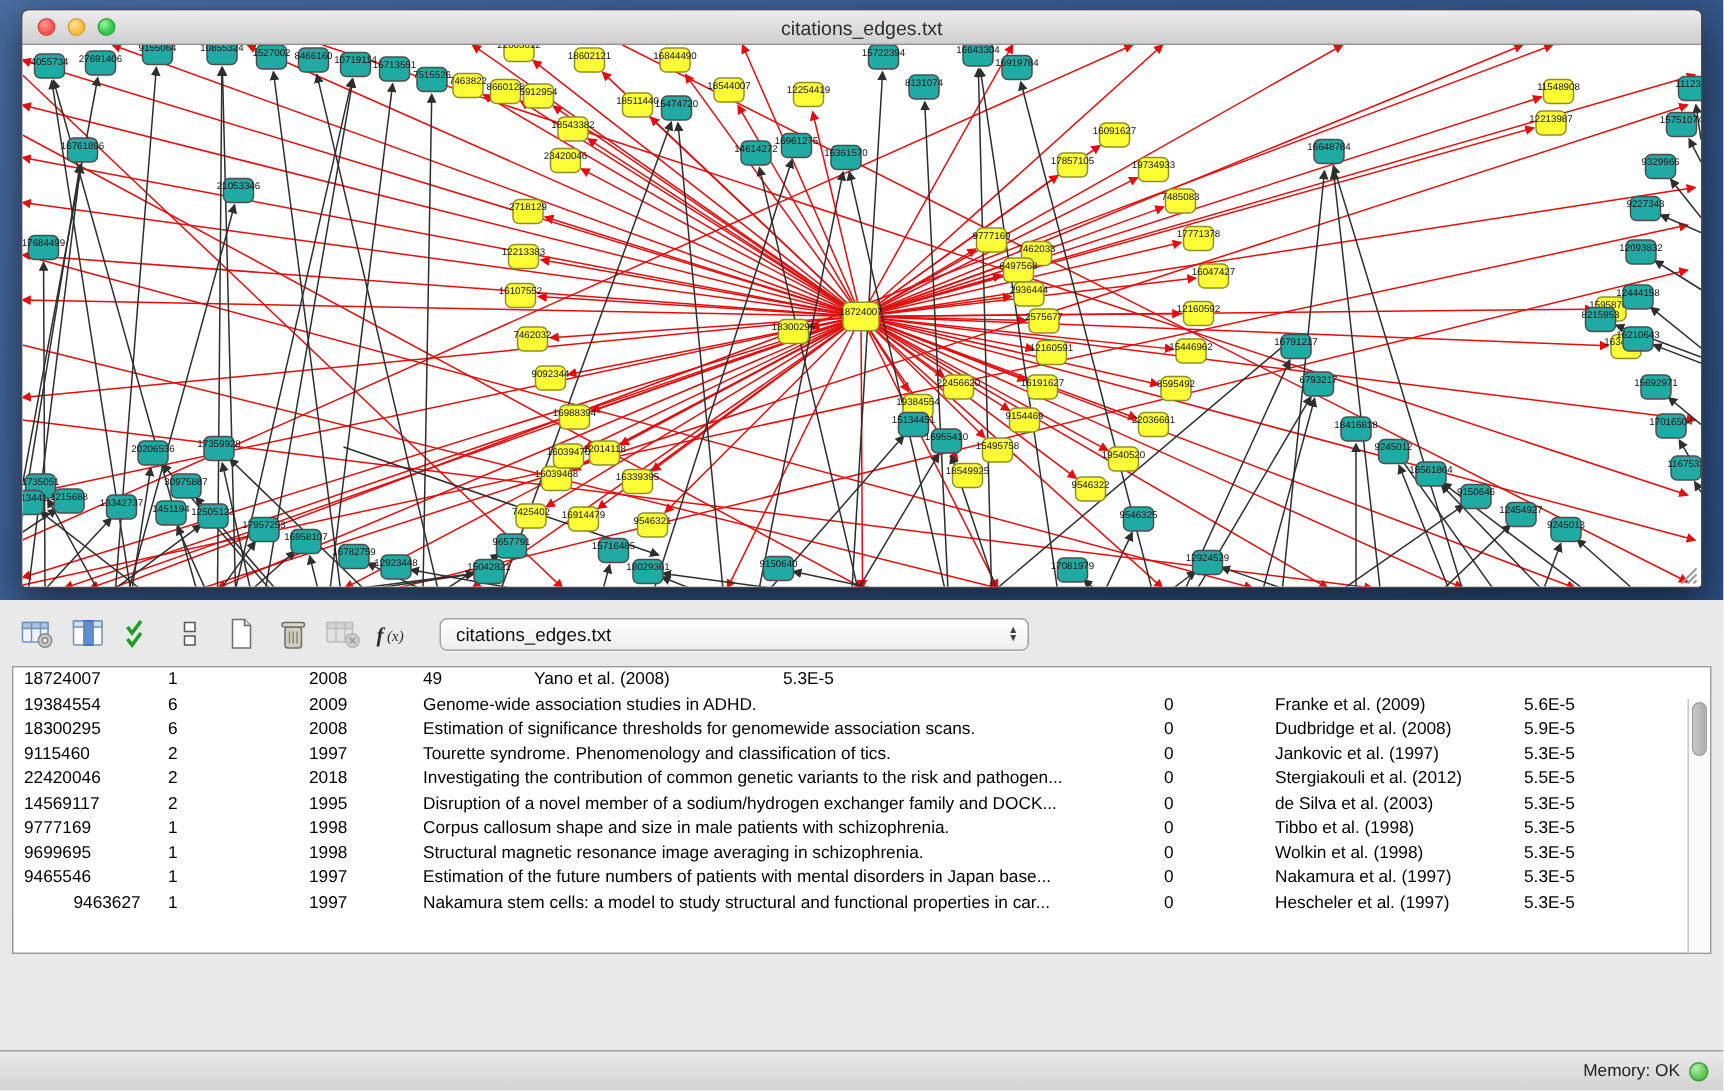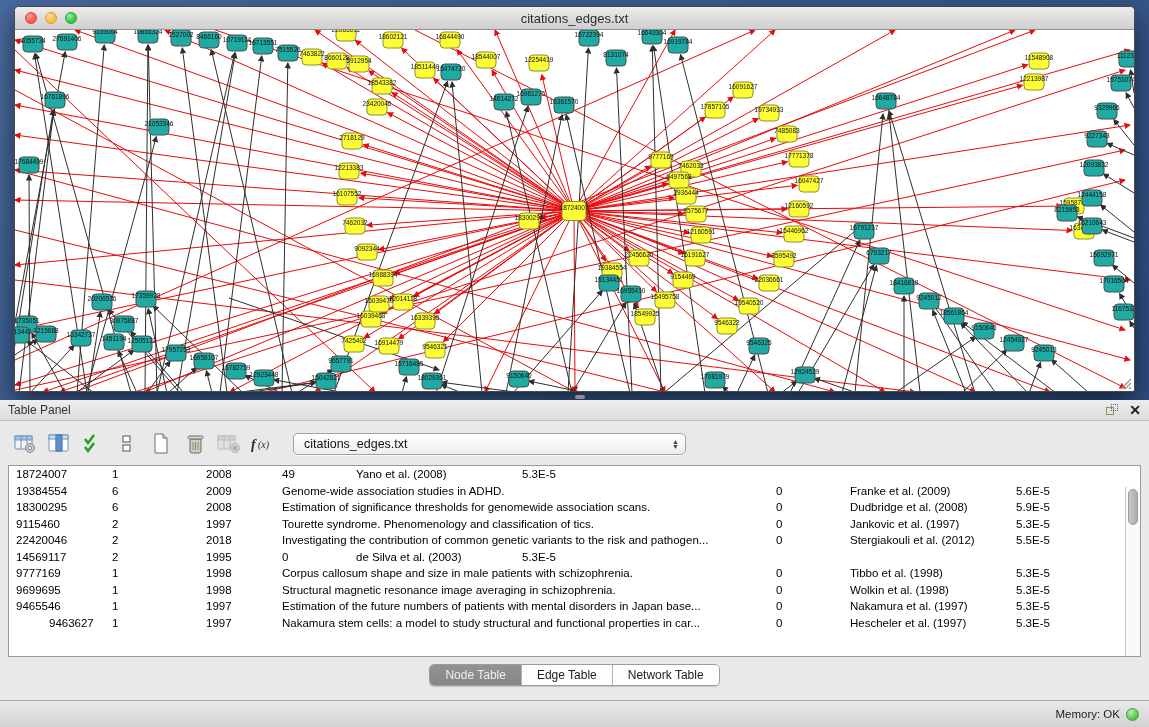--- a/index.html
+++ b/index.html
@@ -751,31 +751,20 @@
             </g>
         </svg>
         <svg id="resize-grip" width="14" height="14">
           <path d="M13,3 L3,13 M13,7 L7,13 M13,11 L11,13" stroke="#9a9a9a" stroke-width="1.4" fill="none"></path>
         </svg>
       </div>
     </div>
   </div>
 
   <div id="table-panel">
-    <div id="panel-header">
-      <div id="splitter-handle"></div>
-      <span id="panel-title">Table Panel</span>
-      <div id="panel-header-actions">
-        <span id="float-icon">
-            <span class="sq1"></span>
-            <span class="sq2"></span>
-          </span>
-        <span id="close-icon">✕</span>
-      </div>
-    </div>
 
     <div id="panel-body">
       <div id="toolbar">
         <button class="tb-btn">
           <svg width="22" height="20">
               <rect x="1" y="2" width="17" height="13" rx="1" fill="#eef4fa" stroke="#6f93bd"></rect>
               <rect x="1" y="2" width="17" height="4" fill="#a8c6e4" stroke="#6f93bd"></rect>
               <line x1="7" y1="2" x2="7" y2="15" stroke="#6f93bd"></line>
               <line x1="13" y1="2" x2="13" y2="15" stroke="#6f93bd"></line>
               <circle cx="16" cy="14" r="4.5" fill="#c9c9c9" stroke="#8a8a8a"></circle>
@@ -886,20 +875,21 @@
               <div class="gcell" style="width: 76px;">2018</div>
               <div class="gcell" style="width: 494px;">Investigating the contribution of common genetic variants to the risk and pathogen...</div>
               <div class="gcell" style="width: 74px;">0</div>
               <div class="gcell" style="width: 166px;">Stergiakouli et al. (2012)</div>
               <div class="gcell" style="width: 123px;">5.5E-5</div>
             </div>
             <div class="grid-row">
               <div class="gcell" style="width: 96px;">14569117</div>
               <div class="gcell" style="width: 94px;">2</div>
               <div class="gcell" style="width: 76px;">1995</div>
+              <div class="gcell" style="width: 494px;">Disruption of a novel member of a sodium/hydrogen exchanger family and DOCK...</div>
               <div class="gcell" style="width: 74px;">0</div>
               <div class="gcell" style="width: 166px;">de Silva et al. (2003)</div>
               <div class="gcell" style="width: 123px;">5.3E-5</div>
             </div>
             <div class="grid-row">
               <div class="gcell" style="width: 96px;">9777169</div>
               <div class="gcell" style="width: 94px;">1</div>
               <div class="gcell" style="width: 76px;">1998</div>
               <div class="gcell" style="width: 494px;">Corpus callosum shape and size in male patients with schizophrenia.</div>
               <div class="gcell" style="width: 74px;">0</div>
@@ -932,27 +922,20 @@
               <div class="gcell" style="width: 74px;">0</div>
               <div class="gcell" style="width: 166px;">Hescheler et al. (1997)</div>
               <div class="gcell" style="width: 123px;">5.3E-5</div>
             </div>
           </div>
         <div id="vscroll">
             <div class="thumb"></div>
           </div>
       </div>
 
-      <div id="tabs-row">
-        <div id="seg">
-            <button class="seg-btn active">Node Table</button>
-            <button class="seg-btn">Edge Table</button>
-            <button class="seg-btn">Network Table</button>
-          </div>
-      </div>
     </div>
   </div>
 
   <div id="status-bar">
     <span id="memory-label">Memory: OK</span>
     <span id="memory-dot"></span>
   </div>
 </div>
 
 </body></html>

